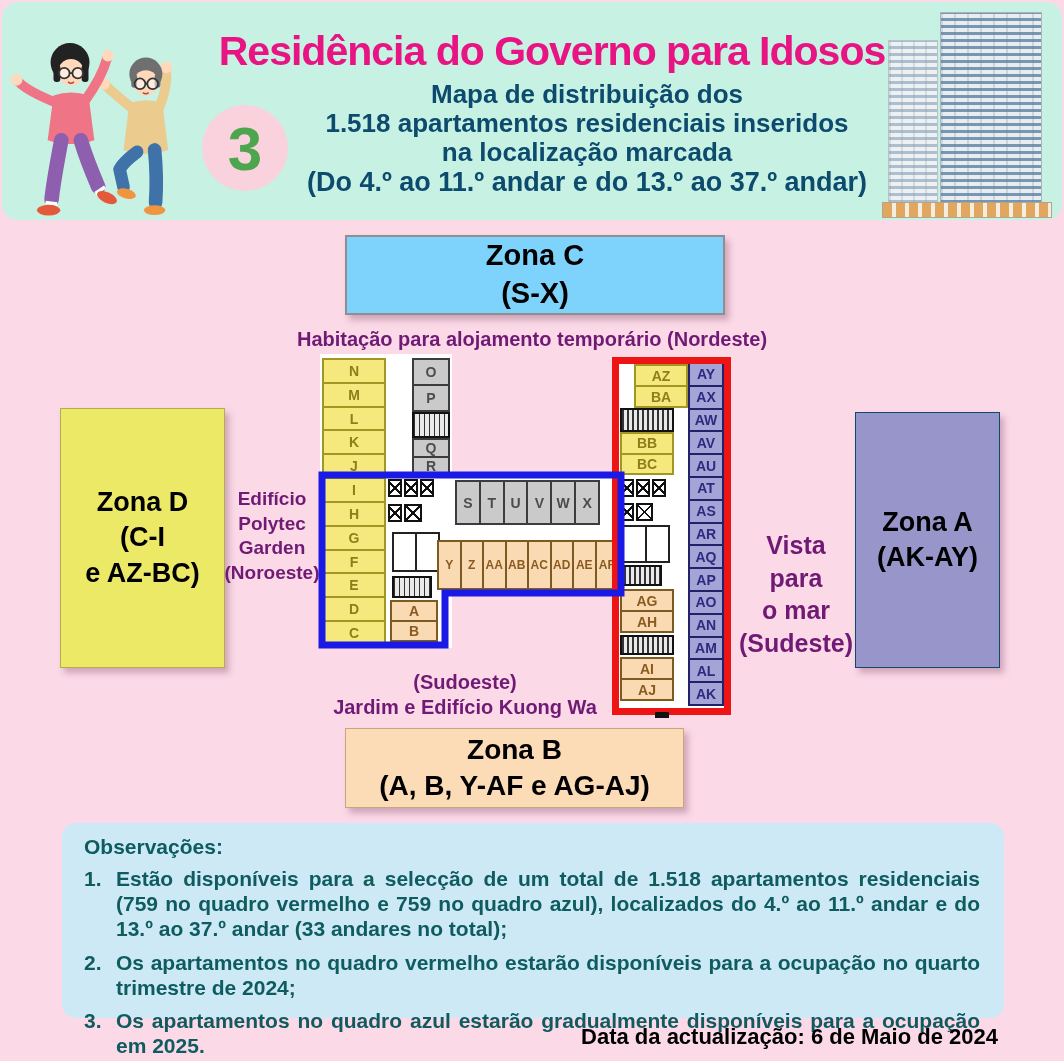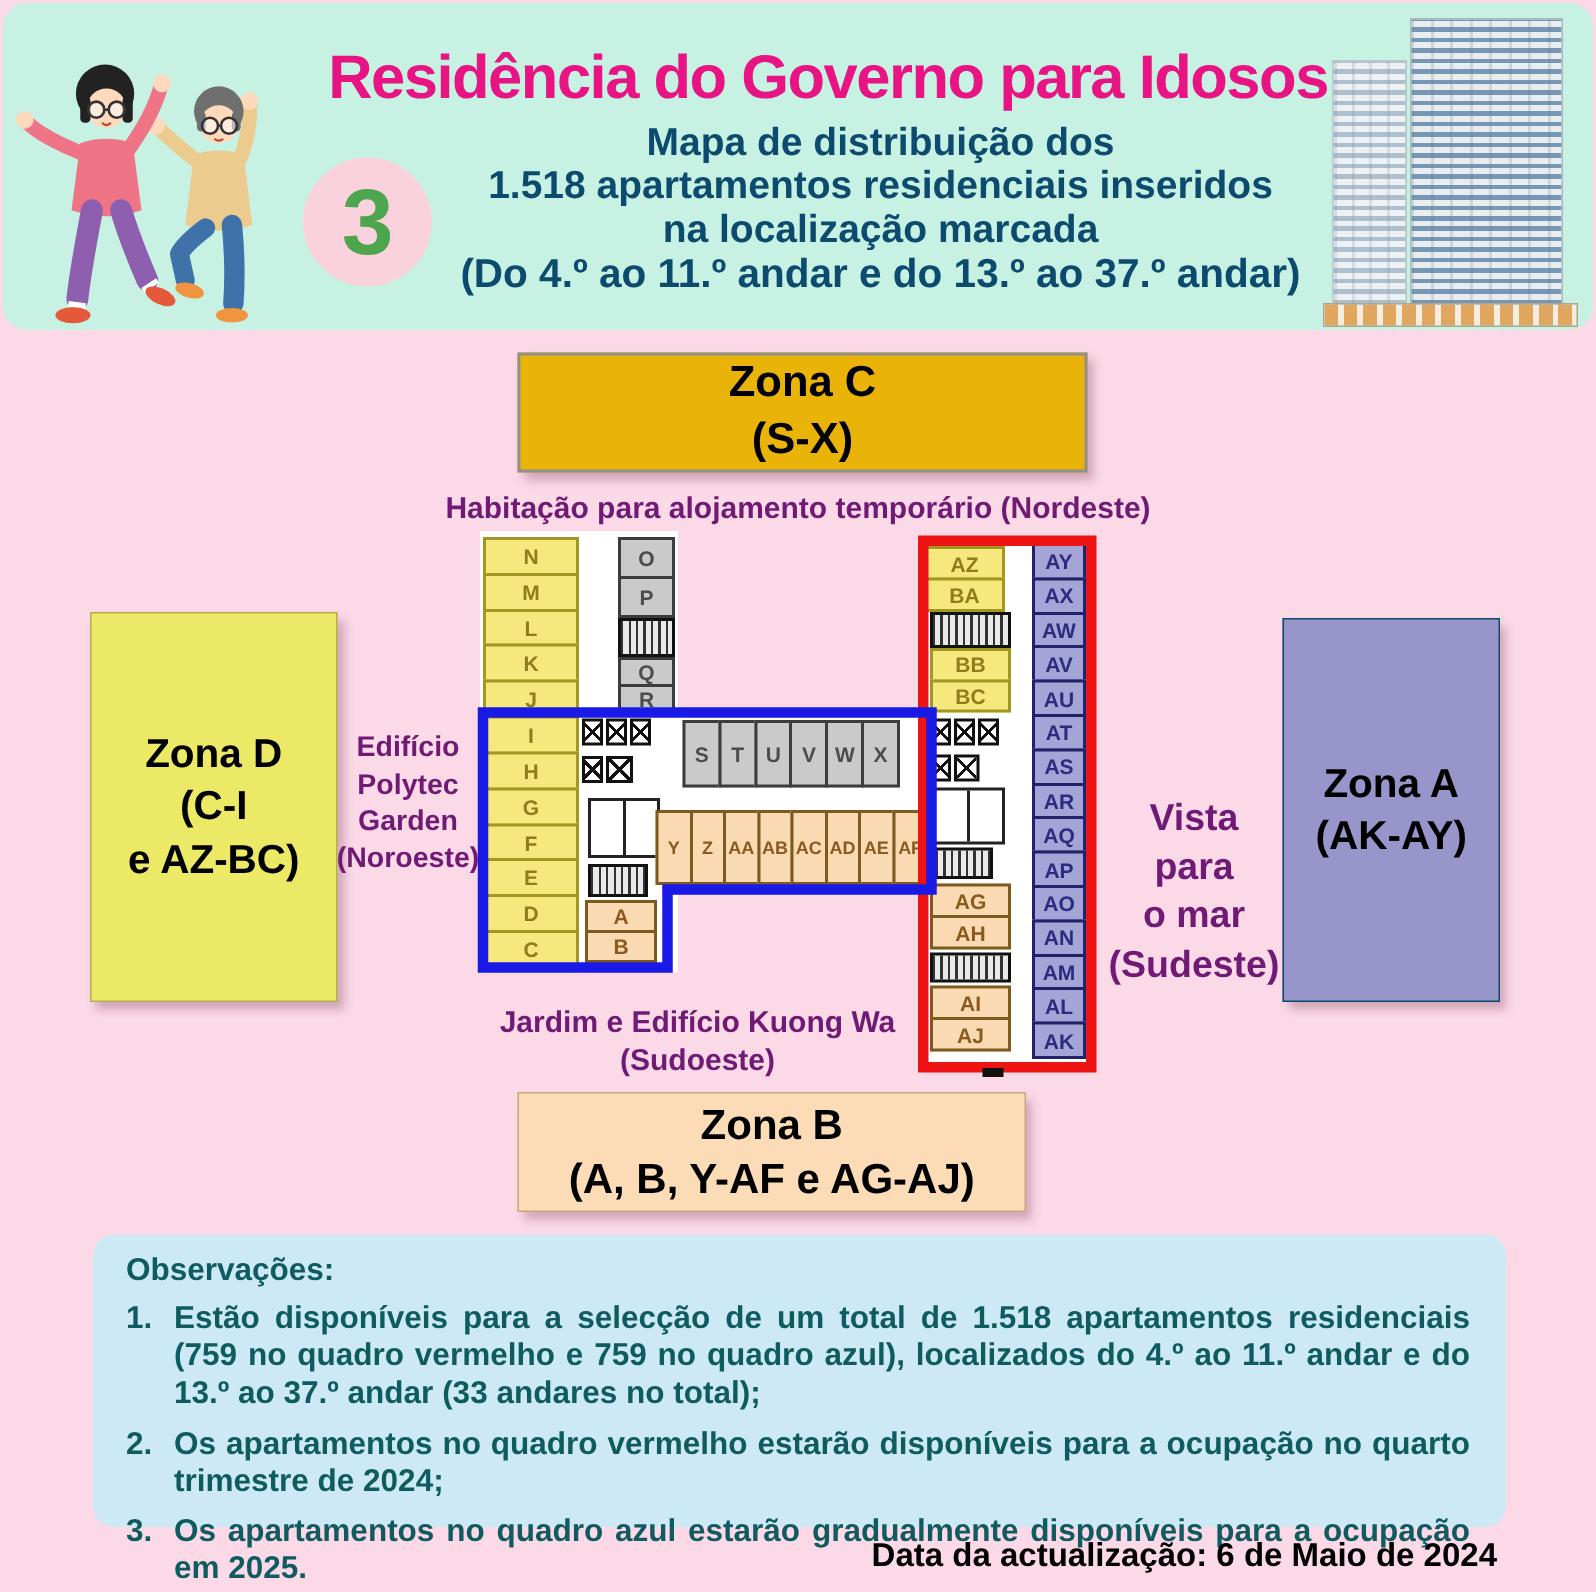--- a/index.html
+++ b/index.html
@@ -21,21 +21,21 @@
   .tower-front { position:absolute; left:58px; top:6px; width:102px; height:192px; border:1px solid #aab5bd;
     background: repeating-linear-gradient(0deg, rgba(90,130,165,.8) 0 3px, rgba(240,244,247,0) 3px 7px),
                 repeating-linear-gradient(90deg, #cdd5db 0 2px, #e9edf0 2px 13px); }
   .podium { position:absolute; left:0px; top:196px; width:170px; height:16px; border:1px solid #b0a68f;
     background: repeating-linear-gradient(90deg, #e2a75f 0 9px, #f4ede0 9px 13px); }
   .couple { position:absolute; left:6px; top:6px; }
 
   
   .zonebox { position:absolute; display:flex; flex-direction:column; align-items:center; justify-content:center;
              font-weight:bold; color:#000; text-align:center; box-shadow:4px 5px 6px rgba(130,70,100,.35); line-height:1.3; }
-  .zone-c { left:345px; top:235px; width:380px; height:80px; background:#eab308; border:2px solid #8f8f8f; font-size:29px; }
+  .zone-c { left:345px; top:235px; width:380px; height:80px; background:#7dd3fc; border:2px solid #8f8f8f; font-size:29px; }
   .zone-d { left:60px;  top:408px; width:165px; height:260px; background:#ece967; border:1px solid #b3ac52; font-size:27px; }
   .zone-a { left:855px; top:412px; width:145px; height:256px; background:#9795c9; border:1px solid #0c4a6e; font-size:27px; }
   .zone-b { left:345px; top:728px; width:339px; height:80px; background:#fbdcb6; border:1px solid #c5a87e; font-size:28px; }
 
   .side-label { position:absolute; font-weight:bold; color:#701a75; text-align:center; line-height:1.3; }
   .lbl-ne { left:222px; top:326px; width:620px; font-size:20px; }
   .lbl-nw { left:222px; top:487px; width:100px; font-size:19px; }
   .lbl-se { left:738px; top:529px; width:116px; font-size:25px; }
   .lbl-sw { left:280px; top:670px; width:370px; font-size:20px; line-height:1.25; }
 
@@ -171,22 +171,22 @@
   <div>o mar</div>
   <div>(Sudeste)</div>
 </div>
 
 <div class="zonebox zone-a">
   <div>Zona A</div>
   <div>(AK-AY)</div>
 </div>
 
 <div class="side-label lbl-sw">
+  <div>(Sudoeste)</div>
   <div>Jardim e Edifício Kuong Wa</div>
-  <div>(Sudoeste)</div>
 </div>
 
 <div class="zonebox zone-b">
   <div>Zona B</div>
   <div>(A, B, Y-AF e AG-AJ)</div>
 </div>
 
 <div class="plan">
 
   <div class="plan-bg" style="left:2px; top:2px; width:132px; height:294px;"></div>
@@ -247,21 +247,21 @@
       <div class="room peach">Y</div>
       <div class="room peach">Z</div>
       <div class="room peach">AA</div>
       <div class="room peach">AB</div>
       <div class="room peach">AC</div>
       <div class="room peach">AD</div>
       <div class="room peach">AE</div>
       <div class="room peach">AF</div>
     </div>
 
-  <div class="col" style="left:298px; top:12px; width:54px; height:44px;">
+  <div class="col" style="left:316px; top:12px; width:54px; height:44px;">
       <div class="room yellow">AZ</div>
       <div class="room yellow">BA</div>
     </div>
   <div class="stairs" style="left:302px; top:56px; width:54px; height:24px;"></div>
   <div class="col" style="left:302px; top:80px; width:54px; height:43px;">
       <div class="room yellow">BB</div>
       <div class="room yellow">BC</div>
     </div>
   <div class="liftrow" style="left:302px; top:127px;">
     <div class="lift"></div>

